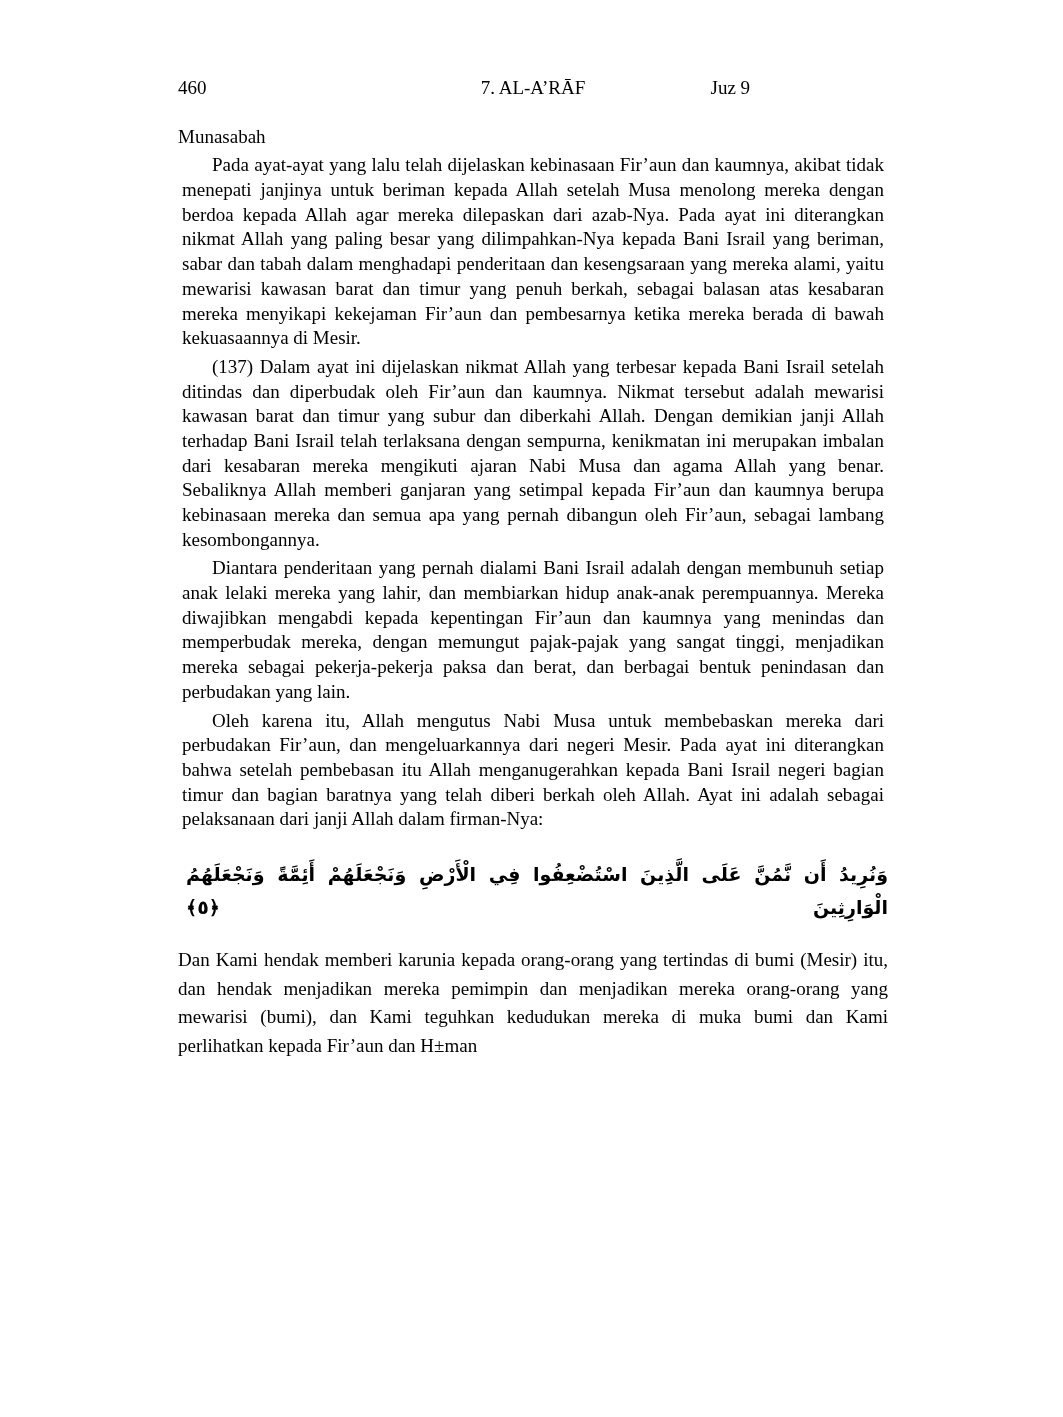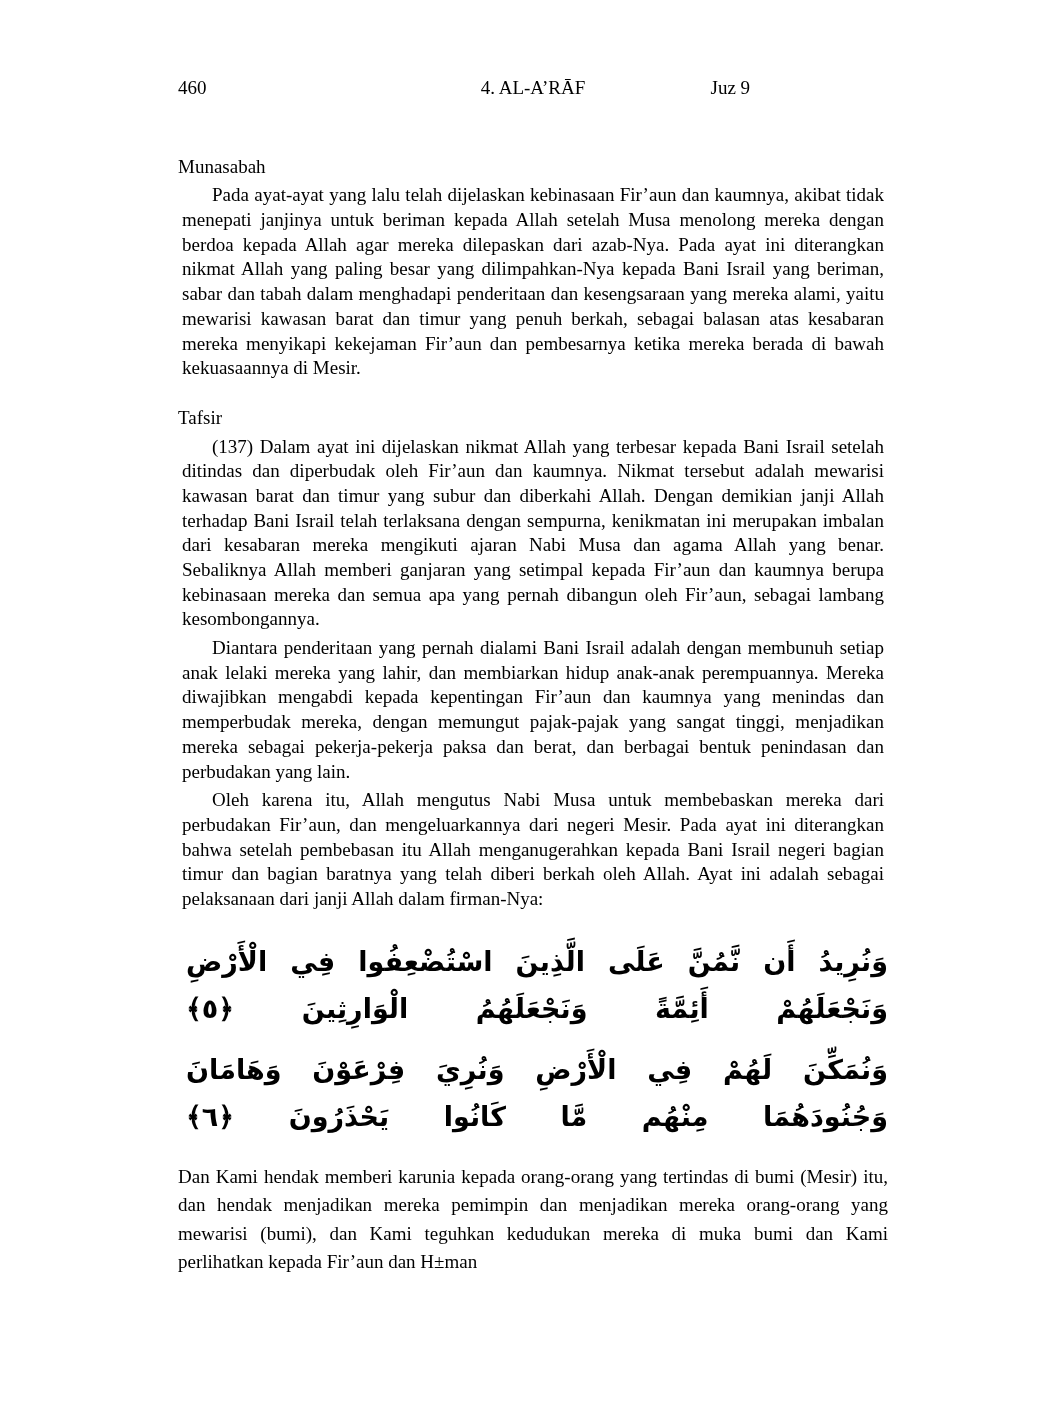--- a/index.html
+++ b/index.html
@@ -16,21 +16,21 @@
     color: #000000;
     padding: 76px 175px 40px 178px;
     font-family: "Liberation Serif", "DejaVu Serif", serif;
     font-size: 19px;
     line-height: 1.3;
     overflow: hidden;
   }
   .page-header {
     display: flex;
     align-items: baseline;
-    margin-bottom: 54px;
+    margin-bottom: 24px;
   }
   .page-header .hdr-left  { flex: 1; text-align: left; }
   .page-header .hdr-center{ flex: 2; text-align: center; }
   .page-header .hdr-right { flex: 1; text-align: left; }
 
   .section-heading {
     font-weight: 400;
     margin: 0;
   }
   .section-heading.spaced {
@@ -42,55 +42,53 @@
     text-indent: 30px;
   }
   .arabic-block {
     direction: rtl;
     margin: 26px 0 22px 0;
   }
   .arabic-line {
     margin: 0 0 14px 8px;
     font-family: "DejaVu Sans", sans-serif;
     font-weight: 700;
-    font-size: 27px;
+    font-size: 19px;
     line-height: 1.75;
     text-align: justify;
     text-align-last: justify;
     white-space: normal;
   }
   p.translation {
     margin: 6px 0 0 0;
     text-align: justify;
     line-height: 1.5;
   }
 </style>
 </head>
 <body>
 
 <div class="page">
 
   <div class="page-header">
     <span class="hdr-left">460</span>
-    <span class="hdr-center">4. AL-A’RĀF</span>
+    <span class="hdr-center">7. AL-A’RĀF</span>
     <span class="hdr-right">Juz 9</span>
   </div>
 
   <div class="section-heading">Munasabah</div>
 
   <p class="body-para">Pada ayat-ayat yang lalu telah dijelaskan kebinasaan Fir’aun dan kaumnya, akibat tidak menepati janjinya untuk beriman kepada Allah setelah Musa menolong mereka dengan berdoa kepada Allah agar mereka dilepaskan dari azab-Nya. Pada ayat ini diterangkan nikmat Allah yang paling besar yang dilimpahkan-Nya kepada Bani Israil yang beriman, sabar dan tabah dalam menghadapi penderitaan dan kesengsaraan yang mereka alami, yaitu mewarisi kawasan barat dan timur yang penuh berkah, sebagai balasan atas kesabaran mereka menyikapi kekejaman Fir’aun dan pembesarnya ketika mereka berada di bawah kekuasaannya di Mesir.</p>
 
-  <div class="section-heading spaced">Tafsir</div>
 
   <p class="body-para">(137) Dalam ayat ini dijelaskan nikmat Allah yang terbesar kepada Bani Israil setelah ditindas dan diperbudak oleh Fir’aun dan kaumnya. Nikmat tersebut adalah mewarisi kawasan barat dan timur yang subur dan diberkahi Allah. Dengan demikian janji Allah terhadap Bani Israil telah terlaksana dengan sempurna, kenikmatan ini merupakan imbalan dari kesabaran mereka mengikuti ajaran Nabi Musa dan agama Allah yang benar. Sebaliknya Allah memberi ganjaran yang setimpal kepada Fir’aun dan kaumnya berupa kebinasaan mereka dan semua apa yang pernah dibangun oleh Fir’aun, sebagai lambang kesombongannya.</p>
 
   <p class="body-para">Diantara penderitaan yang pernah dialami Bani Israil adalah dengan membunuh setiap anak lelaki mereka yang lahir, dan membiarkan hidup anak-anak perempuannya. Mereka diwajibkan mengabdi kepada kepentingan Fir’aun dan kaumnya yang menindas dan memperbudak mereka, dengan memungut pajak-pajak yang sangat tinggi, menjadikan mereka sebagai pekerja-pekerja paksa dan berat, dan berbagai bentuk penindasan dan perbudakan yang lain.</p>
 
   <p class="body-para">Oleh karena itu, Allah mengutus Nabi Musa untuk membebaskan mereka dari perbudakan Fir’aun, dan mengeluarkannya dari negeri Mesir. Pada ayat ini diterangkan bahwa setelah pembebasan itu Allah menganugerahkan kepada Bani Israil negeri bagian timur dan bagian baratnya yang telah diberi berkah oleh Allah. Ayat ini adalah sebagai pelaksanaan dari janji Allah dalam firman-Nya:</p>
 
   <div class="arabic-block" dir="rtl">
     <p class="arabic-line">وَنُرِيدُ أَن نَّمُنَّ عَلَى الَّذِينَ اسْتُضْعِفُوا فِي الْأَرْضِ وَنَجْعَلَهُمْ أَئِمَّةً وَنَجْعَلَهُمُ الْوَارِثِينَ ﴿٥﴾</p>
-    <p class="arabic-line">وَنُمَكِّنَ لَهُمْ فِي الْأَرْضِ وَنُرِيَ فِرْعَوْنَ وَهَامَانَ وَجُنُودَهُمَا مِنْهُم مَّا كَانُوا يَحْذَرُونَ ﴿٦﴾</p>
   </div>
 
   <p class="translation">Dan Kami hendak memberi karunia kepada orang-orang yang tertindas di bumi (Mesir) itu, dan hendak menjadikan mereka pemimpin dan menjadikan mereka orang-orang yang mewarisi (bumi), dan Kami teguhkan kedudukan mereka di muka bumi dan Kami perlihatkan kepada Fir’aun dan H±man</p>
 
 </div>
 
 </body></html>

